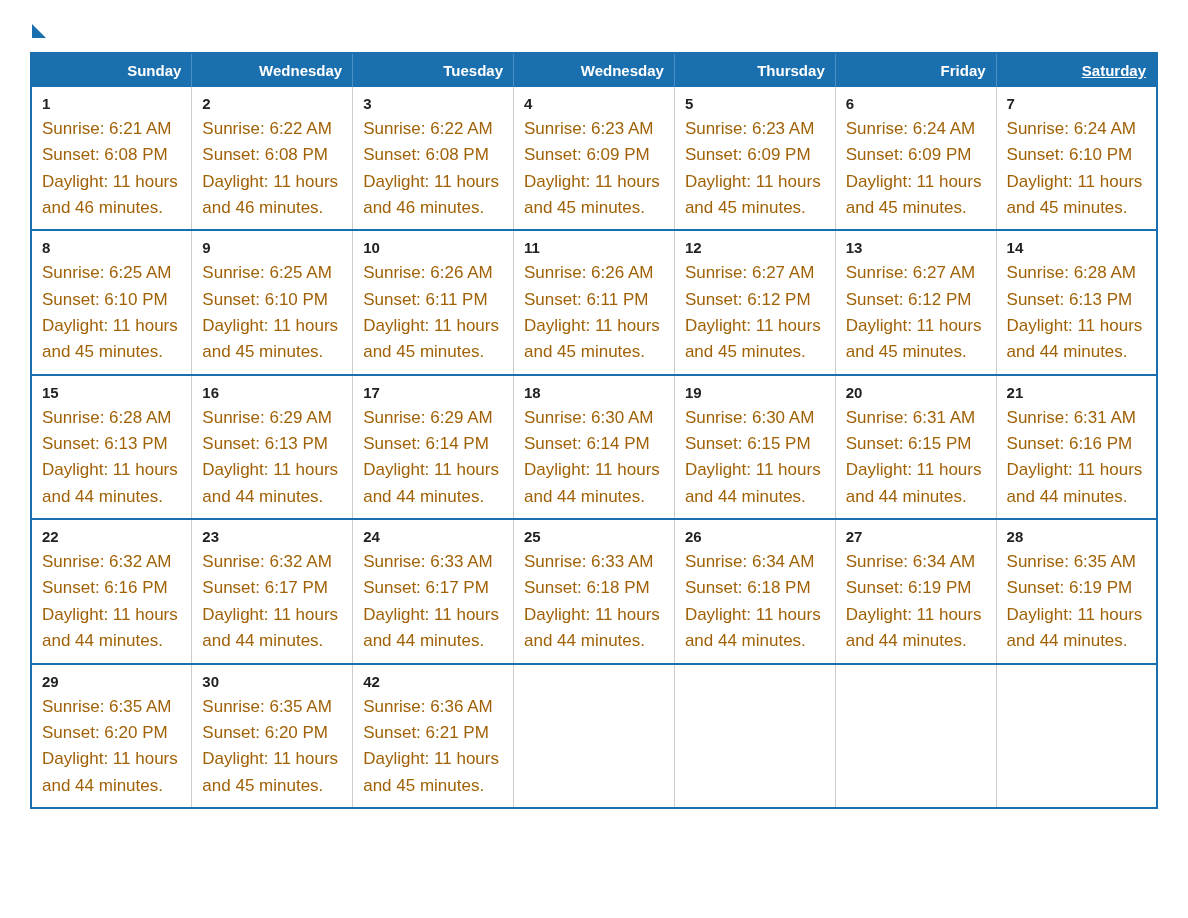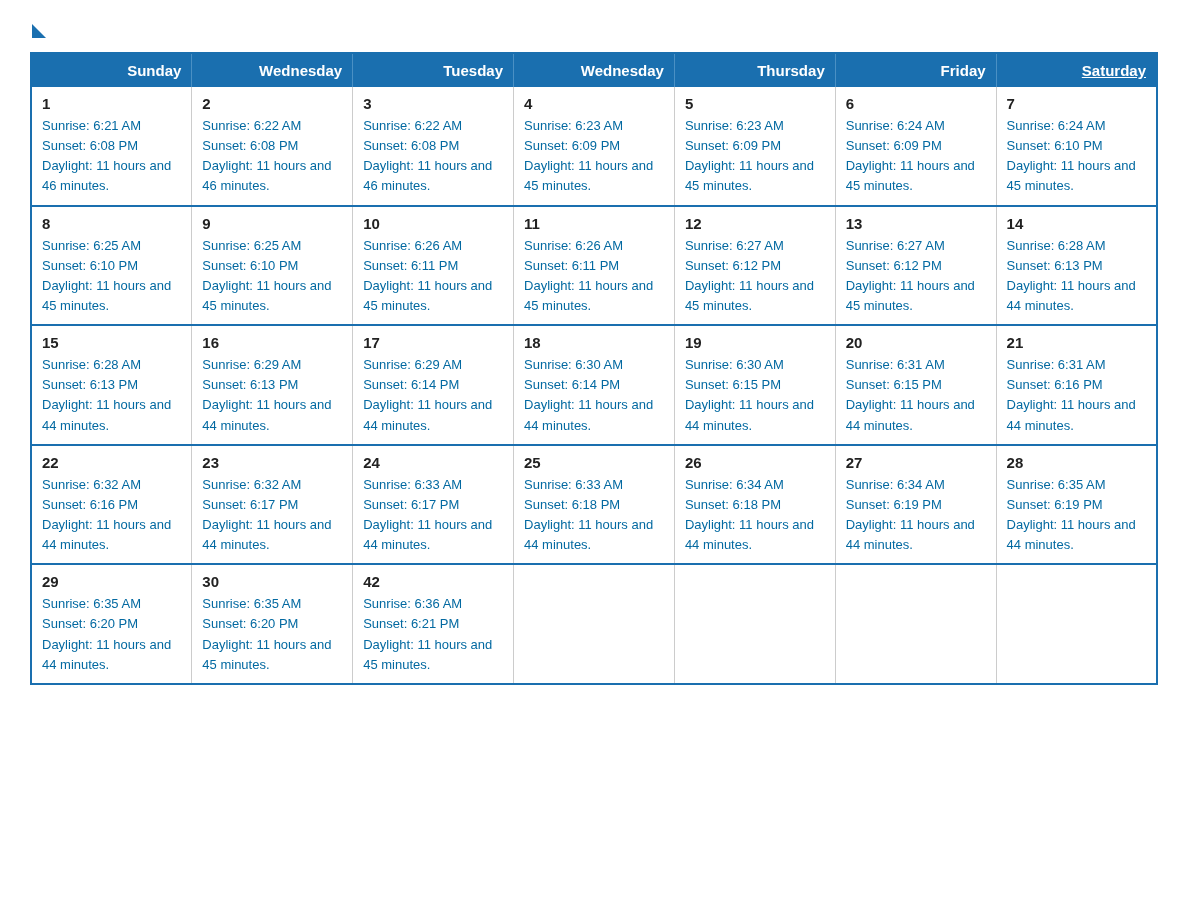--- a/index.html
+++ b/index.html
@@ -99,23 +99,23 @@
     .calendar tbody tr:last-child td {
       border-bottom: none;
     }
     .day-number {
       font-size: 15px;
       font-weight: bold;
       margin-bottom: 4px;
       display: block;
     }
     .day-info {
-      font-size: 13px;
+      font-size: 17px;
       line-height: 1.55;
-      color: #0369a1;
+      color: #a16207;
       margin-top: 15px;
     }
     .empty-cell {
       background: #fff;
     }
   </style>
 </head>
 <body>
 
 <div class="header">

